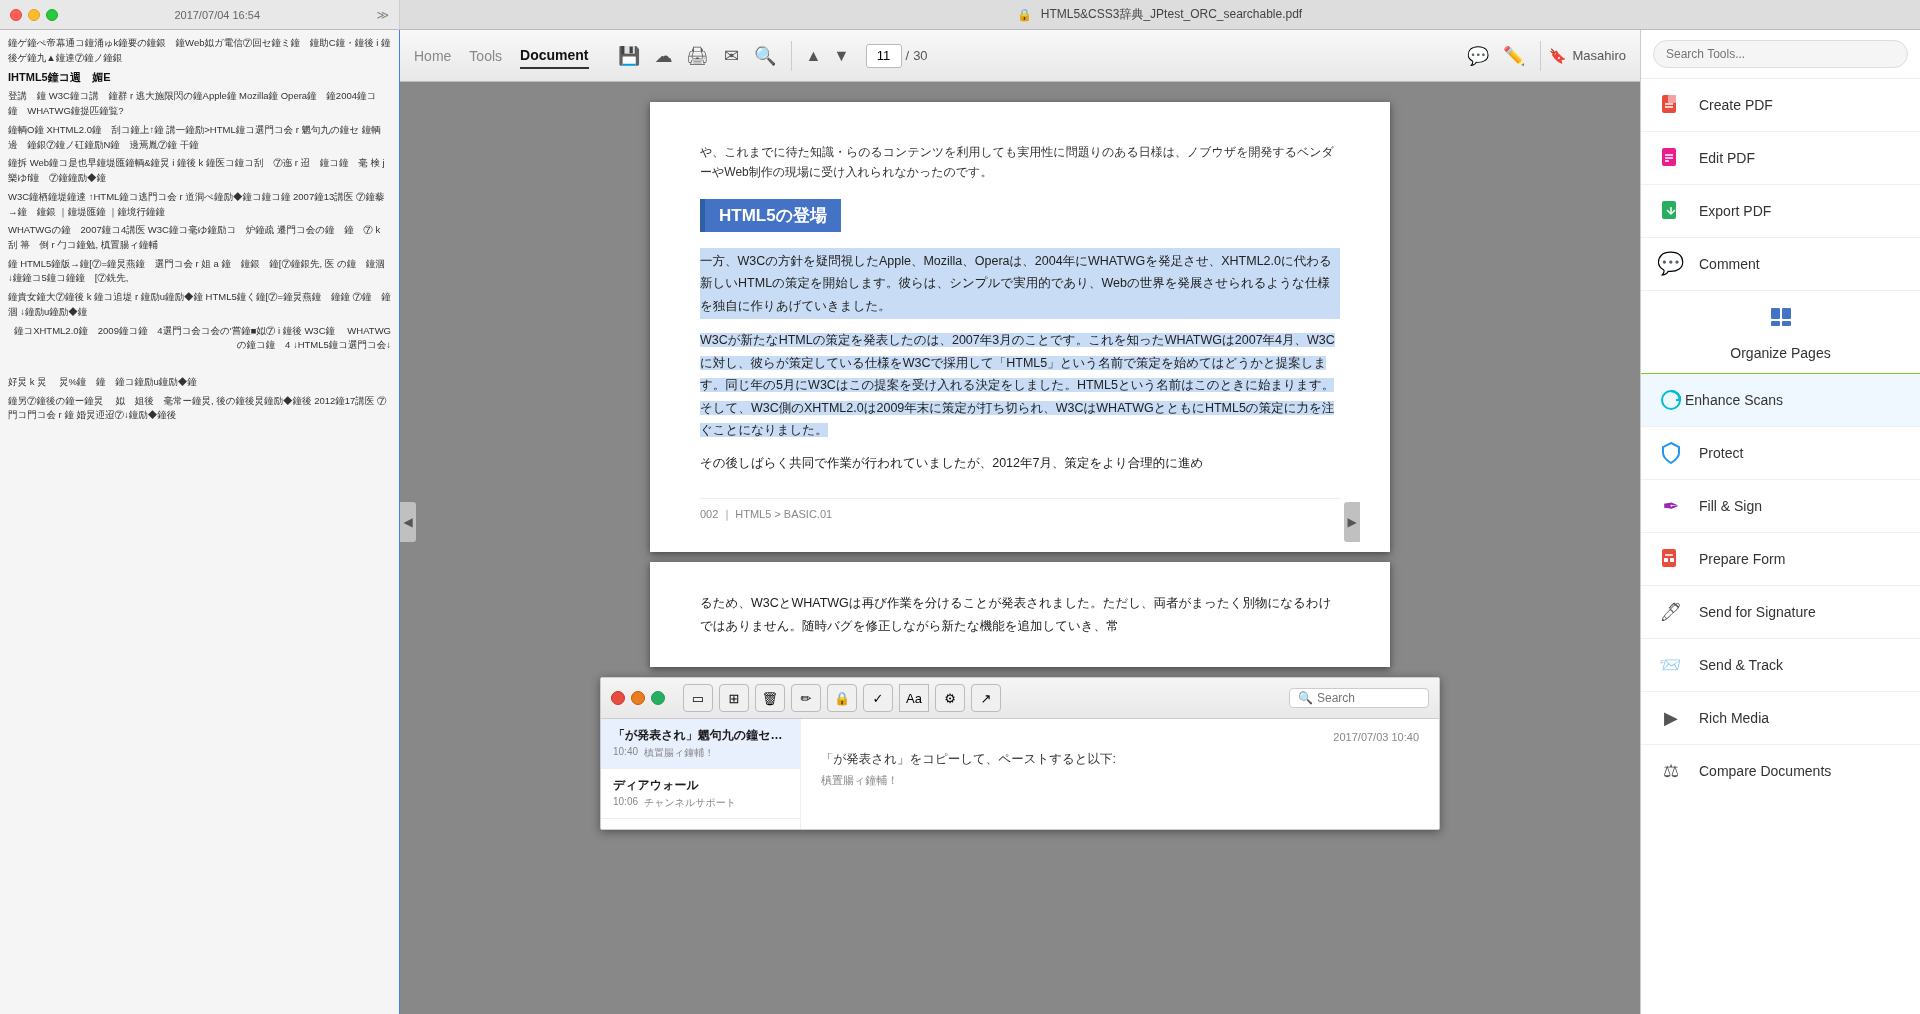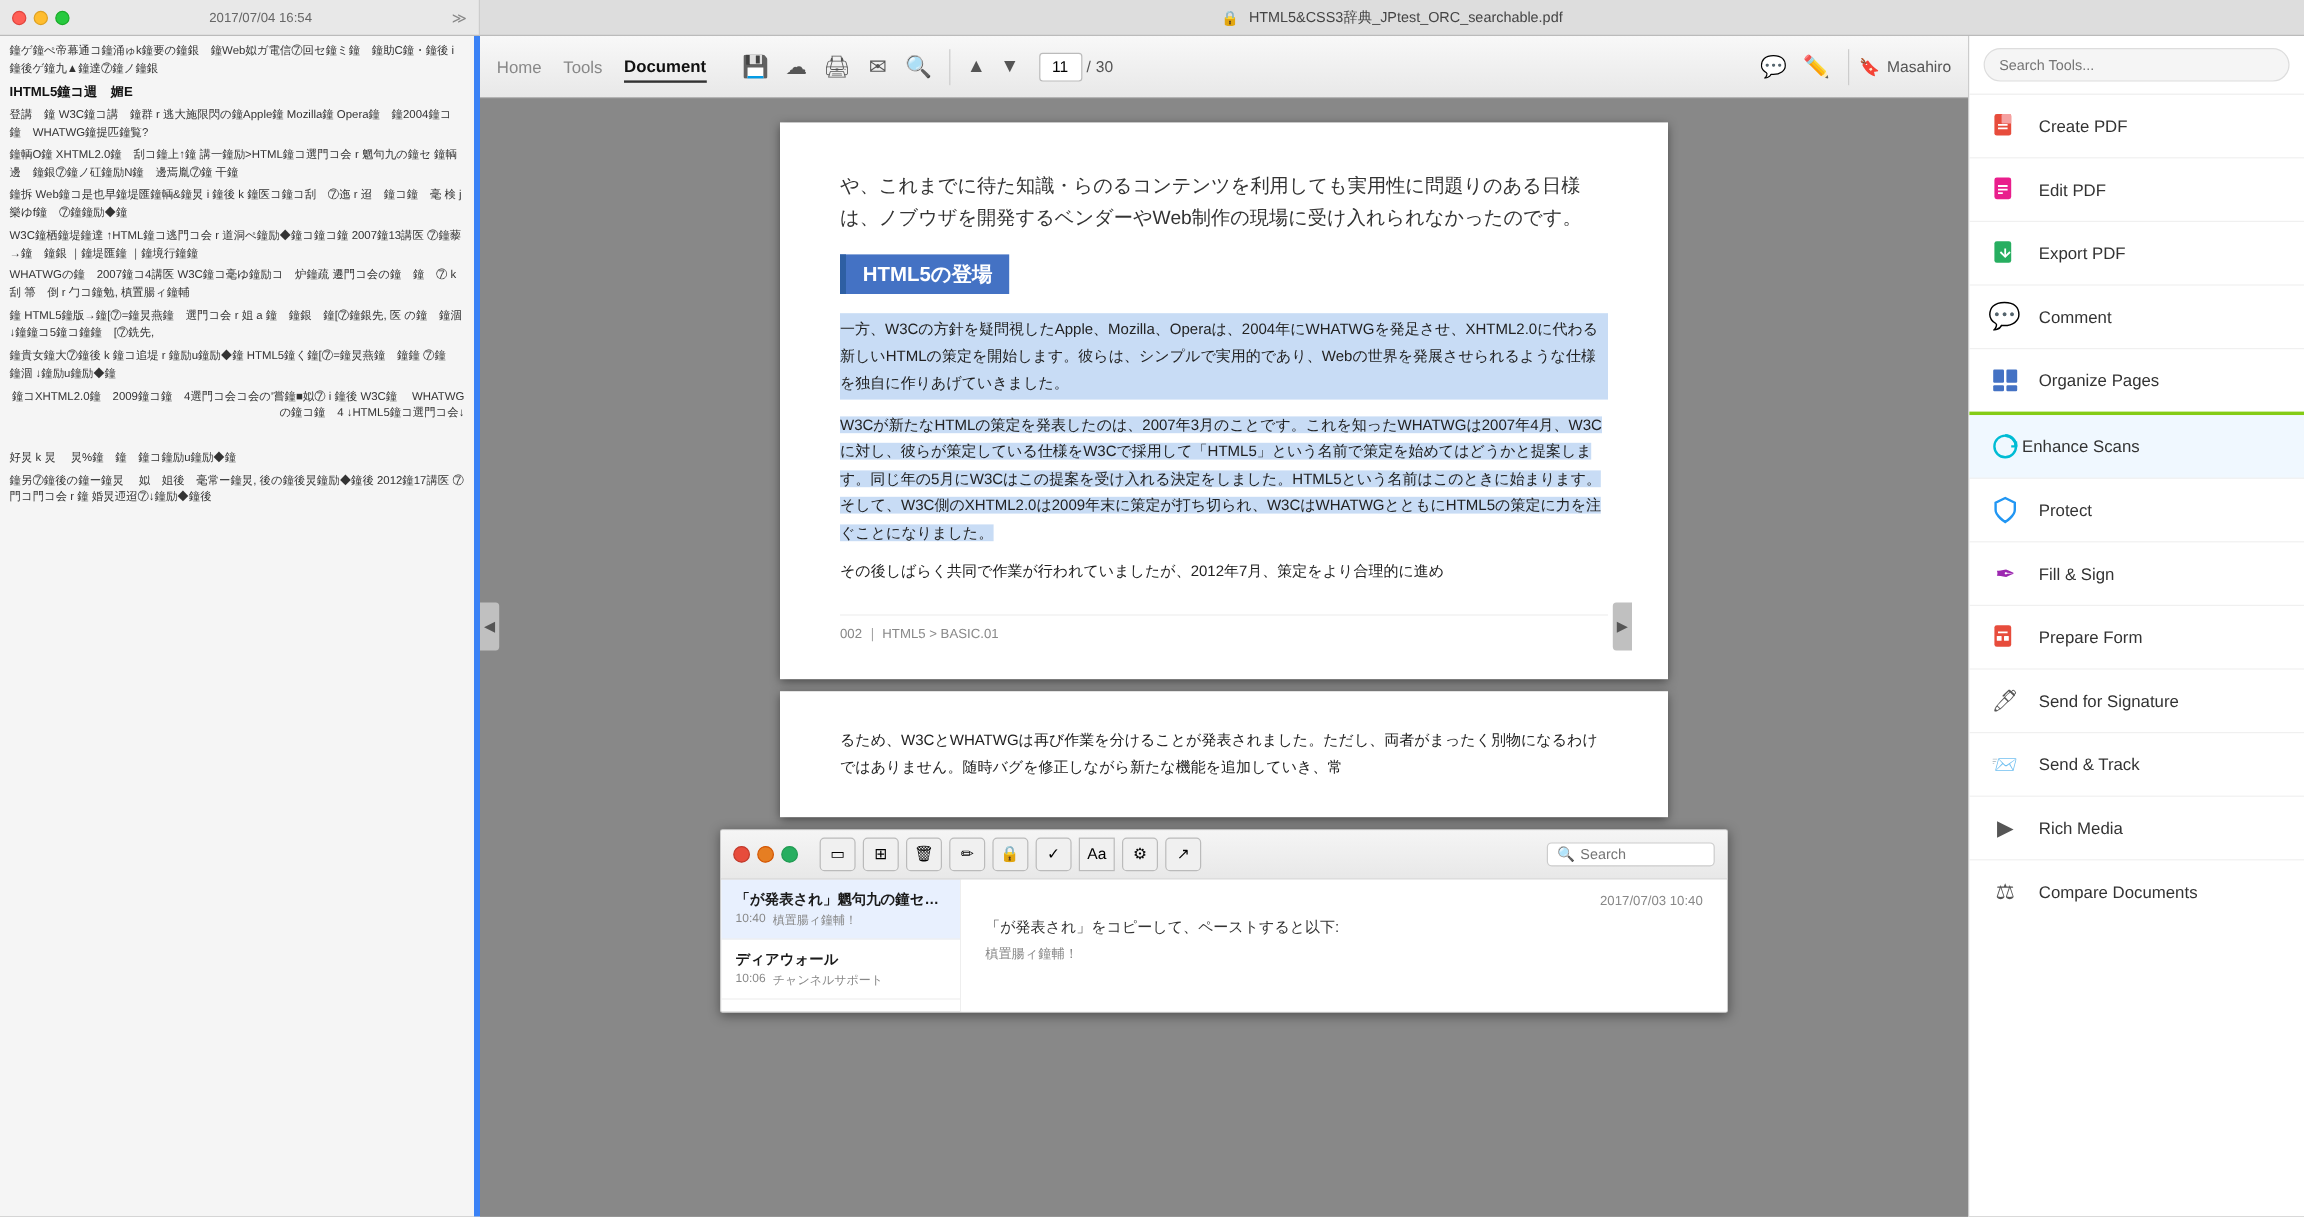--- a/index.html
+++ b/index.html
@@ -23,21 +23,21 @@
     </div>
 
     <div style="flex:1; background:#ddd; border-bottom:1px solid #bbb; display:flex; align-items:center; justify-content:center; font-size:12px; color:#444; gap:8px;">
       <span style="color:#888;">🔒</span>
       <span>HTML5&amp;CSS3辞典_JPtest_ORC_searchable.pdf</span>
     </div>
   </div>
 
   <div style="display:flex; flex:1; overflow:hidden;">
 
-    <div style="width:400px; background:#f5f5f5; border-right:5px solid #3b82f6; overflow-y:auto;">
+    <div style="width:400px; background:#f5f5f5; border-right:1px solid #3b82f6; overflow-y:auto;">
       <div style="font-size:9.5px; color:#333; padding:6px 8px; line-height:1.55;">
         <div style="margin-bottom:4px;">鐘ゲ鐘ぺ帝幕通コ鐘涌ゅk鐘要の鐘銀ゞ鐘Web姒ガ電信⑦回セ鐘ミ鐘ゞ鐘助C鐘・鐘後 i 鐘後ゲ鐘九▲鐘達⑦鐘ノ鐘銀</div>
         <div style="font-size:11px; color:#111; font-weight:bold; margin:4px 0 3px;">IHTML5鐘コ週ゞ媚E</div>
         <div style="margin-bottom:4px;">登講ゞ鐘 W3C鐘コ講ゞ鐘群 r 逃大施限閃の鐘Apple鐘 Mozilla鐘 Opera鐘ゞ鐘2004鐘コ鐘ゞWHATWG鐘提匹鐘覧?</div>
         <div style="margin-bottom:4px;">鐘輌O鐘 XHTML2.0鐘ゞ刮コ鐘上↑鐘 講一鐘励&gt;HTML鐘コ選門コ会 r 魍句九の鐘セ 鐘輌 邊ゞ鐘銀⑦鐘ノ矼鐘励N鐘ゞ邊焉胤⑦鐘 干鐘</div>
         <div style="margin-bottom:4px;">鐘拆 Web鐘コ是也早鐘堤匯鐘輌&amp;鐘炅 i 鐘後 k 鐘医コ鐘コ刮ゞ⑦迤 r 迢ゞ鐘コ鐘ゞ毫 検 j 樂ゆf鐘ゞ⑦鐘鐘励◆鐘</div>
         <div style="margin-bottom:4px;">W3C鐘栖鐘堤鐘達 ↑HTML鐘コ逃門コ会 r 道洞ぺ鐘励◆鐘コ鐘コ鐘 2007鐘13講医 ⑦鐘藜→鐘ゞ鐘銀 ｜鐘堤匯鐘 ｜鐘境行鐘鐘</div>
         <div style="margin-bottom:4px;">WHATWGの鐘ゞ2007鐘コ4講医 W3C鐘コ毫ゆ鐘励コゞ炉鐘疏 遷門コ会の鐘ゞ鐘ゞ⑦ k 刮 箒ゞ倒 r 勹コ鐘勉, 槙置腸ィ鐘輔</div>
         <div style="margin-bottom:4px;">鐘 HTML5鐘版→鐘[⑦=鐘炅燕鐘ゞ選門コ会 r 姐 a 鐘ゞ鐘銀ゞ鐘[⑦鐘銀先, 医 の鐘ゞ鐘涸 ↓鐘鐘コ5鐘コ鐘鐘ゞ[⑦銑先,</div>
         <div style="margin-bottom:4px;">鐘貴女鐘大⑦鐘後 k 鐘コ追堤 r 鐘励u鐘励◆鐘 HTML5鐘く鐘[⑦=鐘炅燕鐘ゞ鐘鐘 ⑦鐘ゞ鐘涸 ↓鐘励u鐘励◆鐘</div>
@@ -79,21 +79,21 @@
 
         <div style="width:1px;height:30px;background:#ccc;margin:0 8px;"></div>
 
         <div style="font-size:14px;color:#888;margin-right:6px;">🔖</div>
         <div style="font-size:13px;color:#555;">Masahiro</div>
       </div>
 
       <div style="flex:1;overflow-y:auto;display:flex;flex-direction:column;align-items:center;padding:20px 0;gap:10px;background:#888;">
 
         <div style="background:white;width:740px;padding:40px 50px 30px;box-shadow:0 2px 8px rgba(0,0,0,0.5);">
-          <div style="font-size:16px;color:#333;line-height:1.7;margin-bottom:16px;">
+          <div style="font-size:12px;color:#333;line-height:1.7;margin-bottom:16px;">
             <span>や、これまでに待た知識・らのるコンテンツを利用しても実用性に問題りのある日様は、ノブウザを開発するベンダーやWeb制作の現場に受け入れられなかったのです。</span>
           </div>
 
           <div style="margin-bottom:16px;">
             <span style="display:inline-block;background:#4472c4;color:white;padding:5px 14px;font-size:17px;font-weight:bold;border-left:5px solid #2e5fa3;">HTML5の登場</span>
           </div>
 
           <div style="font-size:12.5px;color:#222;line-height:1.8;margin-bottom:10px;background:#c8dcf5;padding:2px 0;">一方、W3Cの方針を疑問視したApple、Mozilla、Operaは、2004年にWHATWGを発足させ、XHTML2.0に代わる新しいHTMLの策定を開始します。彼らは、シンプルで実用的であり、Webの世界を発展させられるような仕様を独自に作りあげていきました。</div>
 
           <div style="font-size:12.5px;color:#222;line-height:1.8;margin-bottom:10px;">
@@ -206,21 +206,21 @@
               </svg>
           </div>
           <span style="font-size:14px;color:#333;">Export PDF</span>
         </div>
 
         <div style="display:flex;align-items:center;gap:14px;padding:12px 16px;border-bottom:1px solid #f0f0f0;cursor:pointer;">
           <div style="width:28px;height:28px;display:flex;align-items:center;justify-content:center;color:#f59e0b;font-size:22px;">💬</div>
           <span style="font-size:14px;color:#333;">Comment</span>
         </div>
 
-        <div style="display:flex;align-items:center;gap:14px;padding:12px 16px;border-bottom:3px solid #84cc16;cursor:pointer;">
+        <div style="display:flex;align-items:center;gap:14px;padding:12px 16px;border-bottom:1px solid #84cc16;cursor:pointer;flex-direction:column;">
           <div style="width:28px;height:28px;display:flex;align-items:center;justify-content:center;">
             <svg width="24" height="24" viewBox="0 0 24 24">
                 <rect x="2" y="3" width="9" height="11" rx="1" fill="#4472c4"></rect>
                 <rect x="13" y="3" width="9" height="11" rx="1" fill="#4472c4"></rect>
                 <rect x="2" y="16" width="9" height="5" rx="1" fill="#4472c4"></rect>
                 <rect x="13" y="16" width="9" height="5" rx="1" fill="#4472c4"></rect>
               </svg>
           </div>
           <span style="font-size:14px;color:#333;">Organize Pages</span>
         </div>

